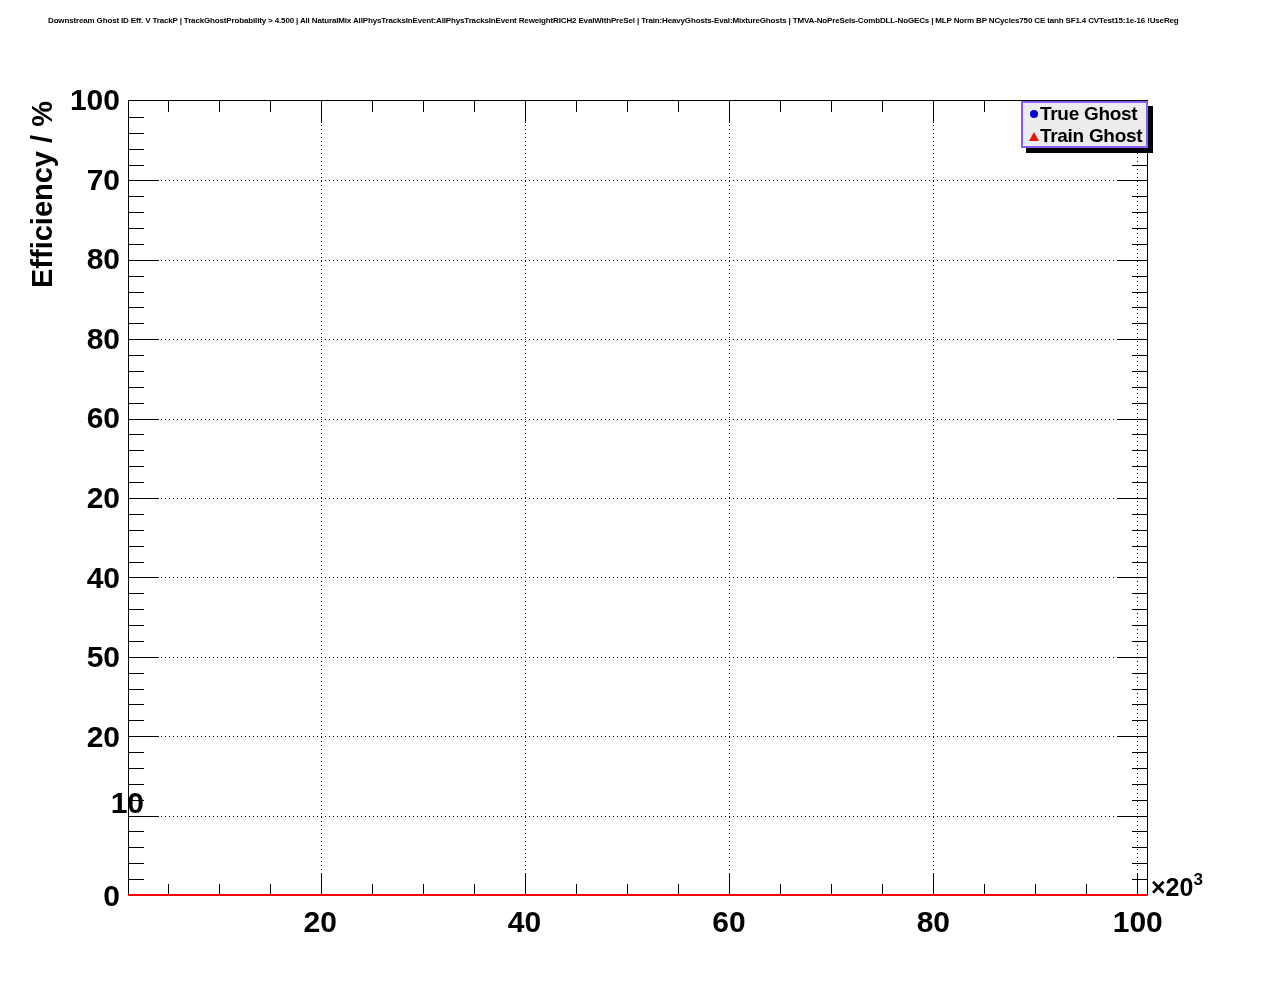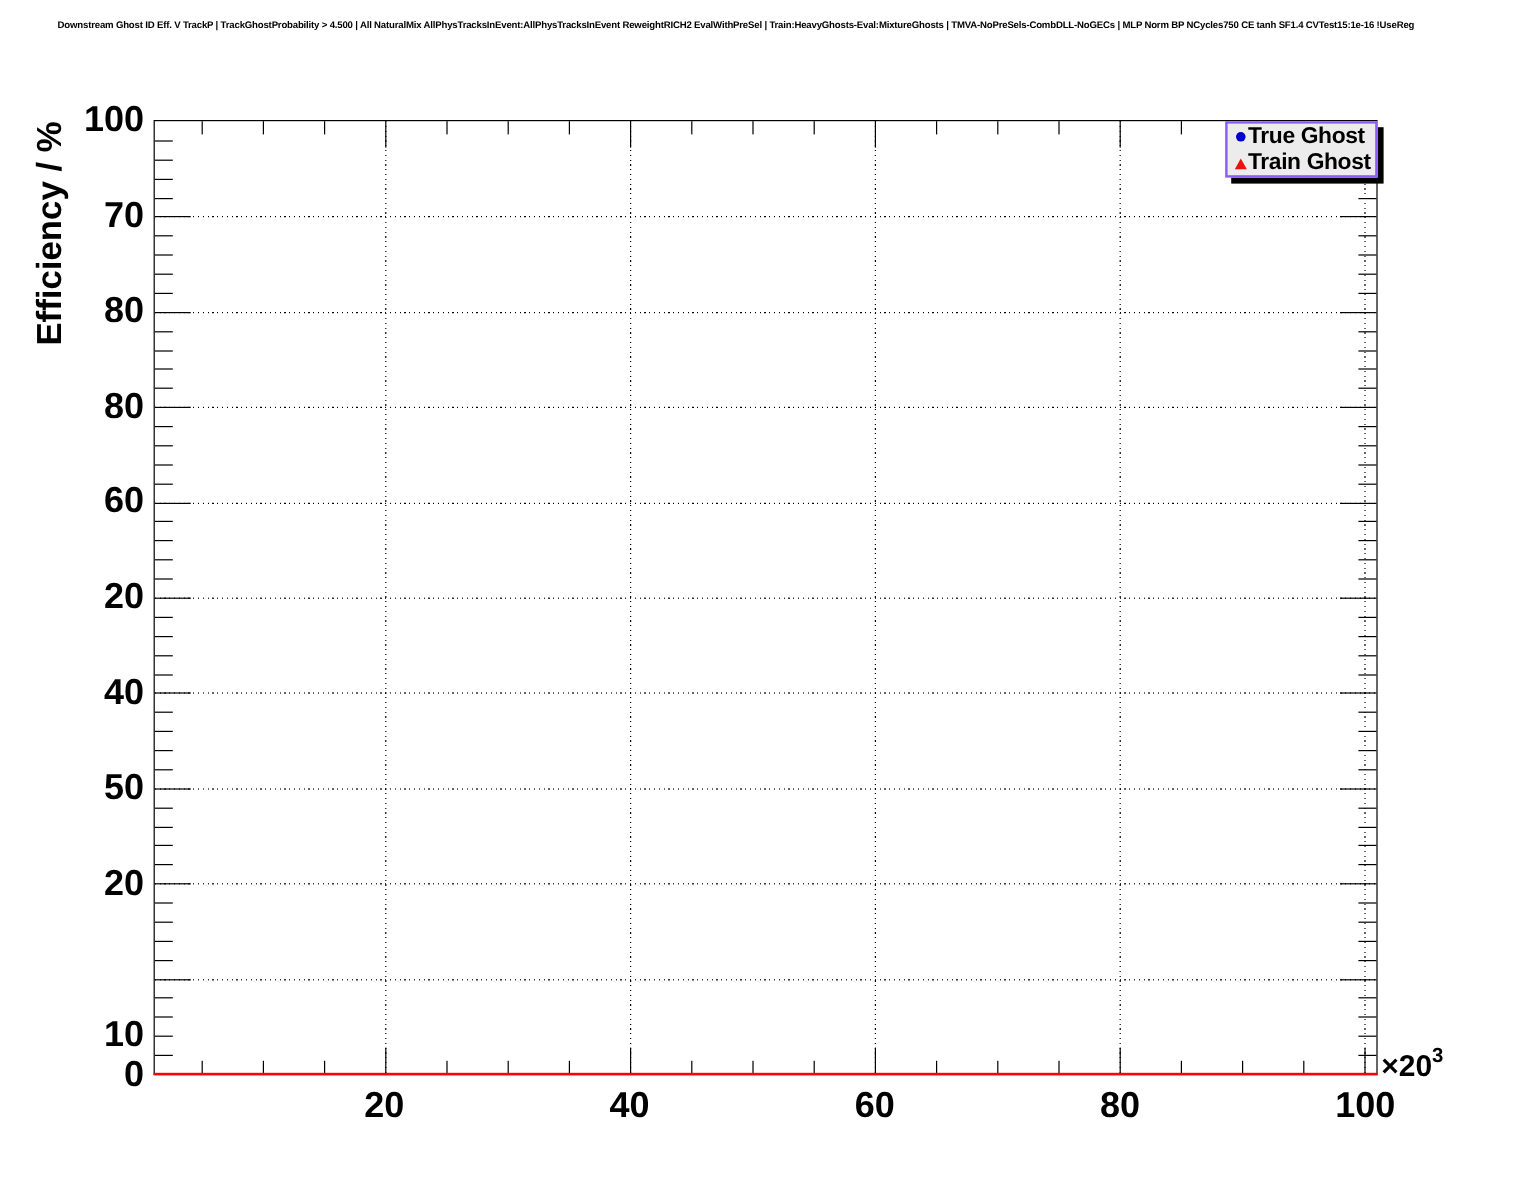--- a/index.html
+++ b/index.html
@@ -216,21 +216,21 @@
       <div class="tick yl" style="top: 6%; width: 15px;"></div>
       <div class="tick yr" style="top: 6%; width: 15px;"></div>
       <div class="tick yl" style="top: 4%; width: 15px;"></div>
       <div class="tick yr" style="top: 4%; width: 15px;"></div>
       <div class="tick yl" style="top: 2%; width: 15px;"></div>
       <div class="tick yr" style="top: 2%; width: 15px;"></div>
     </div>
 
   <div>
       <div class="y-tick-label" style="top: 880px;">0</div>
-      <div class="y-tick-label" style="top: 847px;">10</div>
+      <div class="y-tick-label" style="top: 787px; margin-left: 24px;">10</div>
       <div class="y-tick-label" style="top: 720.8px;">20</div>
       <div class="y-tick-label" style="top: 641.2px;">50</div>
       <div class="y-tick-label" style="top: 561.6px;">40</div>
       <div class="y-tick-label" style="top: 482px;">20</div>
       <div class="y-tick-label" style="top: 402.4px;">60</div>
       <div class="y-tick-label" style="top: 322.8px;">80</div>
       <div class="y-tick-label" style="top: 243.2px;">80</div>
       <div class="y-tick-label" style="top: 163.6px;">70</div>
       <div class="y-tick-label" style="top: 84px;">100</div>
       <div class="x-tick-label" style="left: 320.144px;">20</div>

